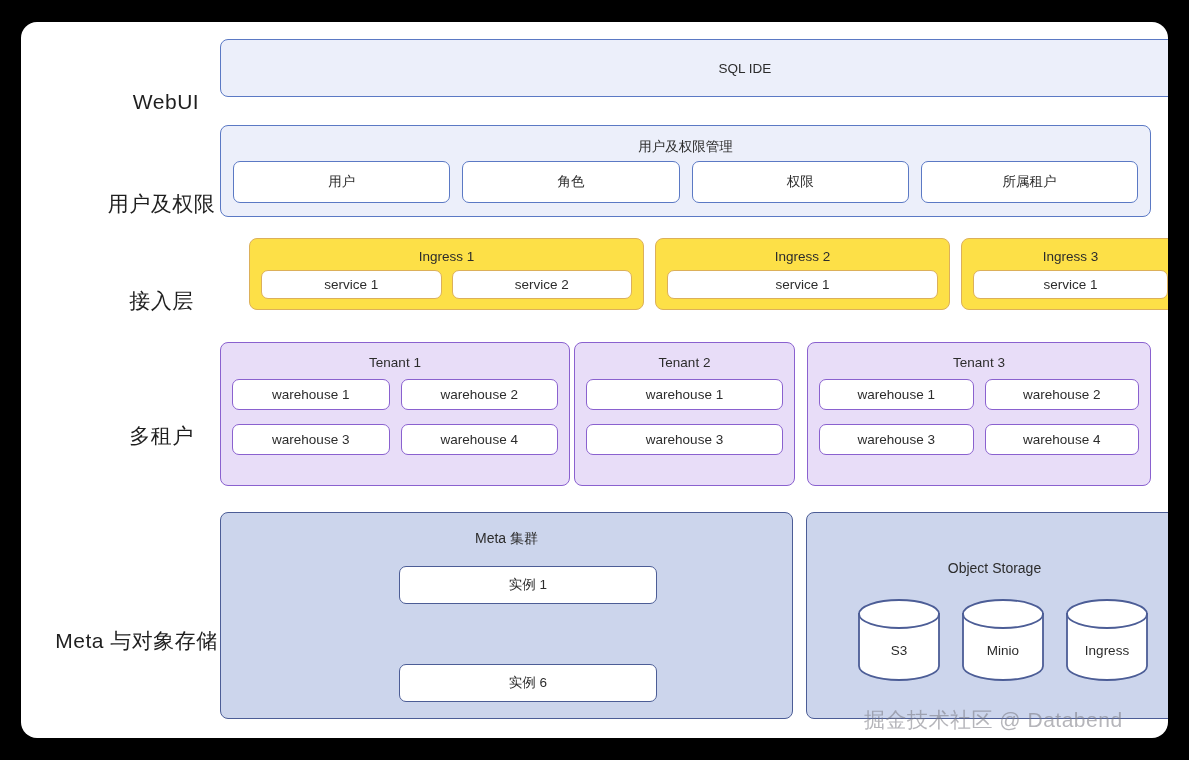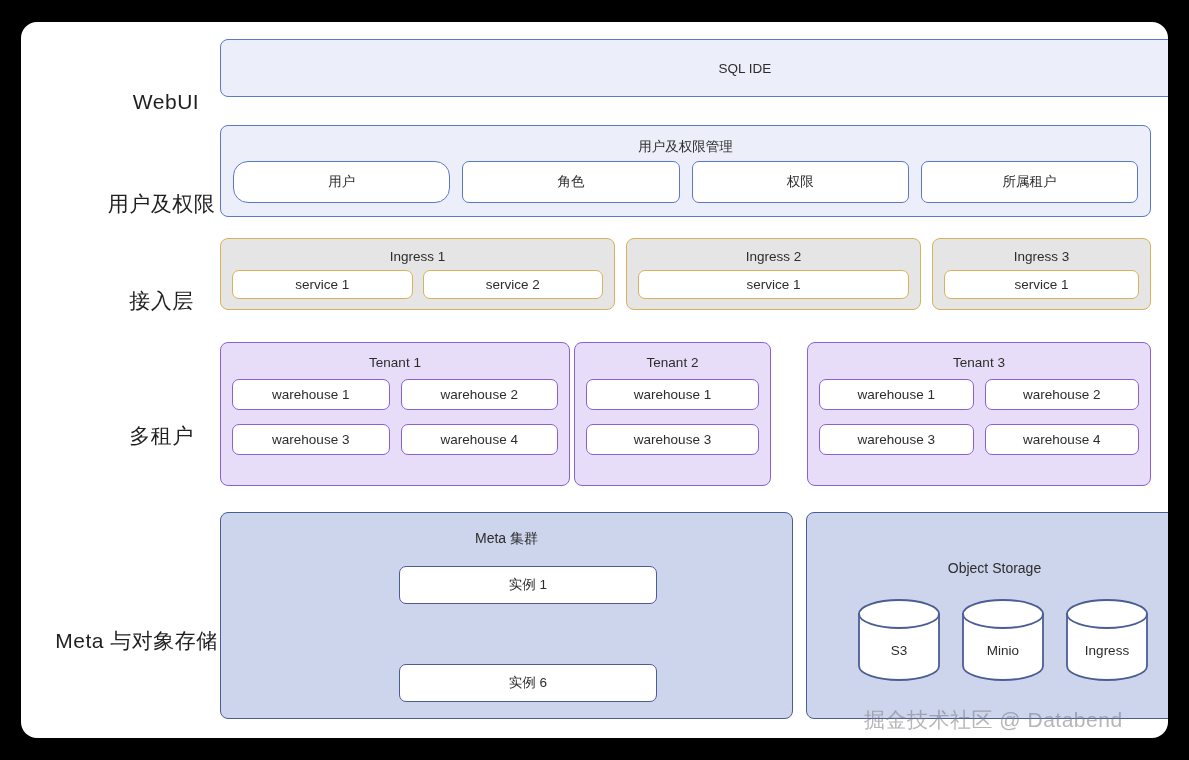--- a/index.html
+++ b/index.html
@@ -45,21 +45,21 @@
     align-items: center;
     justify-content: center;
     font-size: 13.5px;
     color: #2c2c2c;
   }
   
   .blue-group { background: #eceffa; border: 1.6px solid #5b79c4; }
   .blue-leaf  { border: 1.6px solid #5b79c4; }
   
   .orange-group { background: #fdeecb; border: 1.6px solid #dfb košík; }
-  .orange-group { background: #e5e5e5; border: 1.6px solid #dcb05a; }
+  .orange-group { background: #fde047; border: 1.6px solid #dcb05a; margin-left: 29px; }
   .orange-leaf  { border: 1.6px solid #dcb05a; }
   
   .purple-group { background: #e8ddf8; border: 1.6px solid #8a61cf; }
   .purple-leaf  { border: 1.6px solid #8a61cf; }
   
   .meta-group { background: #ccd5ec; border: 1.8px solid #4c5d96; }
   .meta-leaf  { border: 1.8px solid #4c5d96; }
 
   
   .cyl {
@@ -99,21 +99,21 @@
 
   <div class="group blue-group" style="left:199px; top:17px; width:1050px; height:58px;">
     <div style="position:absolute; left:0; right:0; top:21px; text-align:center;
                 font-size:13.5px; color:#2c2c2c;">SQL IDE</div>
   </div>
 
   <div class="group blue-group" style="left:199px; top:103px; width:931px; height:92px;">
     <div class="group-title" style="position:absolute; left:0; right:0; top:14px;">用户及权限管理</div>
     <div style="position:absolute; left:12px; top:35px; right:12px; height:42px;
                 display:flex; gap:12px;">
-      <div class="leaf blue-leaf" style="flex:1;border-radius:15px;">用户</div>
+      <div class="leaf blue-leaf" style="flex:1;">用户</div>
       <div class="leaf blue-leaf" style="flex:1;">角色</div>
       <div class="leaf blue-leaf" style="flex:1;">权限</div>
       <div class="leaf blue-leaf" style="flex:1;">所属租户</div>
     </div>
   </div>
 
   <div class="group orange-group" style="left:199px; top:216px; width:395px; height:72px;">
     <div class="group-title" style="position:absolute; left:0; right:0; top:11px;">Ingress 1</div>
     <div style="position:absolute; left:11px; right:11px; top:31px; height:29px; display:flex; gap:10px;">
       <div class="leaf orange-leaf" style="flex:1;">service 1</div>
@@ -140,21 +140,21 @@
     <div style="position:absolute; left:11px; right:11px; top:36px; height:31px; display:flex; gap:11px;">
       <div class="leaf purple-leaf" style="flex:1;">warehouse 1</div>
       <div class="leaf purple-leaf" style="flex:1;">warehouse 2</div>
     </div>
     <div style="position:absolute; left:11px; right:11px; top:81px; height:31px; display:flex; gap:11px;">
       <div class="leaf purple-leaf" style="flex:1;">warehouse 3</div>
       <div class="leaf purple-leaf" style="flex:1;">warehouse 4</div>
     </div>
   </div>
 
-  <div class="group purple-group" style="left:553px; top:320px; width:197px; height:144px;">
+  <div class="group purple-group" style="left:553px; top:320px; width:221px; height:144px;">
     <div class="group-title" style="position:absolute; left:0; right:0; top:13px;">Tenant 2</div>
     <div style="position:absolute; left:11px; right:11px; top:36px; height:31px; display:flex;">
       <div class="leaf purple-leaf" style="flex:1;">warehouse 1</div>
     </div>
     <div style="position:absolute; left:11px; right:11px; top:81px; height:31px; display:flex;">
       <div class="leaf purple-leaf" style="flex:1;">warehouse 3</div>
     </div>
   </div>
 
   <div class="group purple-group" style="left:786px; top:320px; width:344px; height:144px;">

